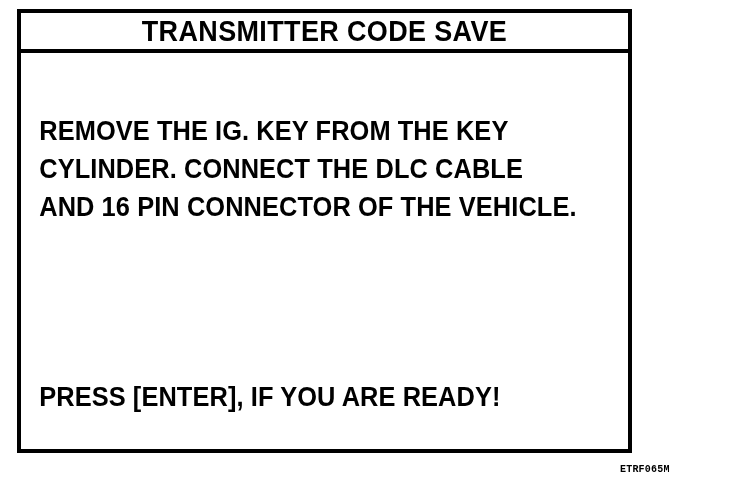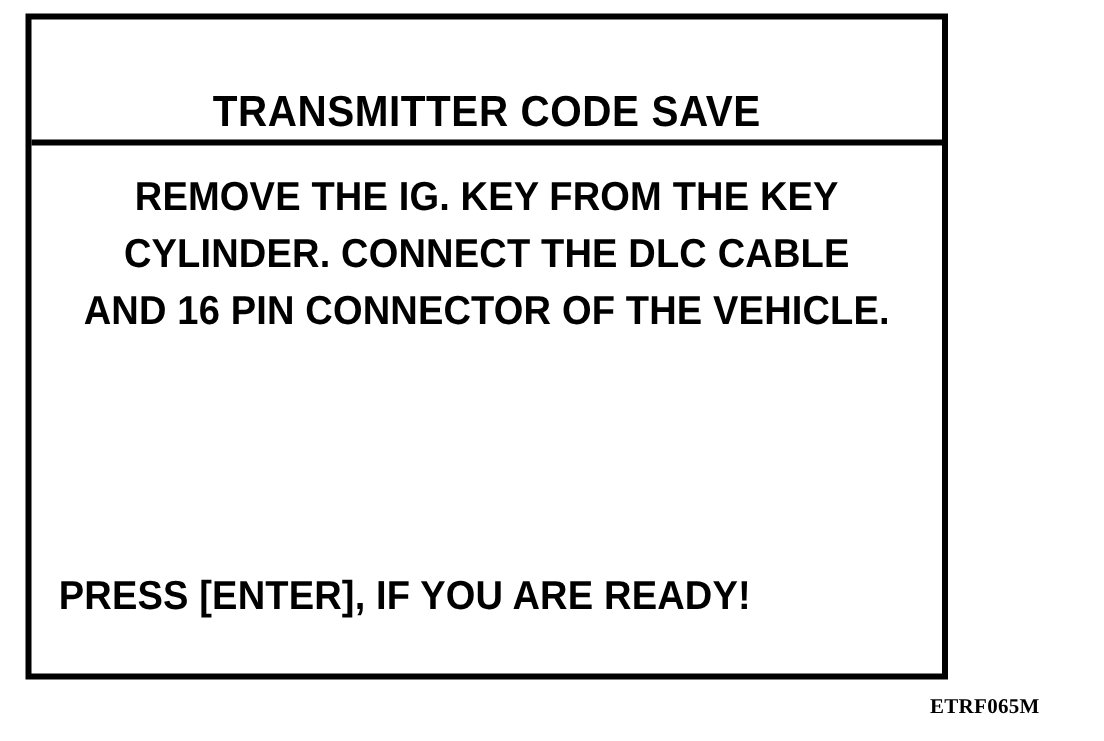--- a/index.html
+++ b/index.html
@@ -34,21 +34,20 @@
     position: absolute;
     left: 0;
     top: 0;
     right: 0;
     height: 40px;
     box-sizing: border-box;
     border-bottom: 4px solid #000000;
     display: flex;
     align-items: center;
     justify-content: center;
-    margin-top: 44px;
   }
   #title-text {
     font-size: 29px;
     font-weight: bold;
     letter-spacing: 0.4px;
     transform: scaleX(0.93);
     transform-origin: center center;
     white-space: nowrap;
     line-height: 1;
   }
@@ -60,21 +59,20 @@
     top: 56px;
     right: 0;
     bottom: 0;
   }
 
   #message-block {
     position: absolute;
     left: 0;
     right: 0;
     top: 43px;
-    text-align: center;
   }
   .message-line {
     font-size: 27px;
     font-weight: bold;
     letter-spacing: 0.1px;
     line-height: 38px;
     white-space: nowrap;
     transform: scaleX(0.94);
     transform-origin: center center;
   }
@@ -94,25 +92,25 @@
     white-space: nowrap;
     transform: scaleX(0.94);
     transform-origin: center center;
   }
 
   
   #figure-caption {
     position: absolute;
     left: 620px;
     top: 464px;
-    font-size: 14px;
+    font-size: 10px;
     font-weight: bold;
     letter-spacing: 0.2px;
     white-space: nowrap;
-    font-family: Liberation Serif, serif;
+    font-family: Liberation Mono, monospace;
   }
 </style>
 </head>
 <body>
 
 <div id="dialog-frame">
 
   <div id="title-bar">
     <div id="title-text">TRANSMITTER CODE SAVE</div>
   </div>

